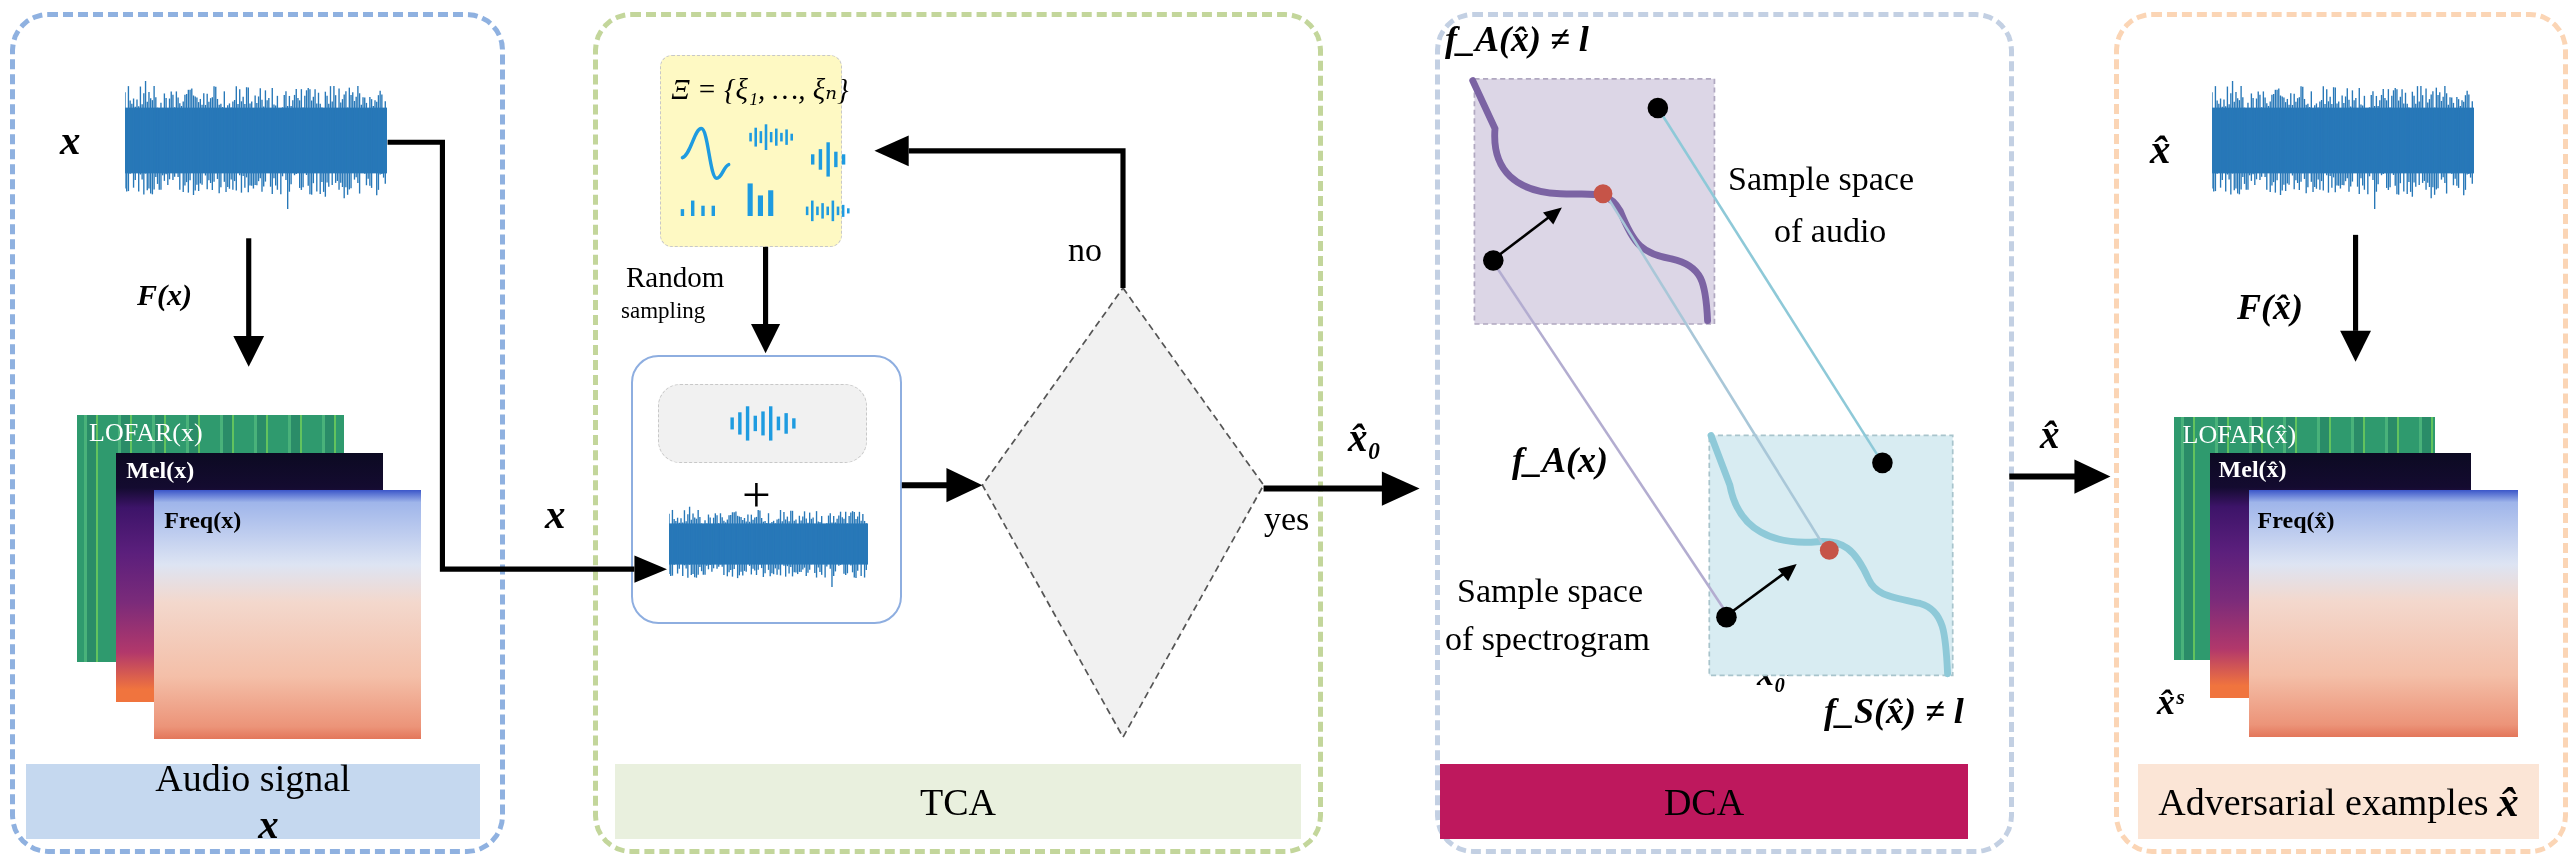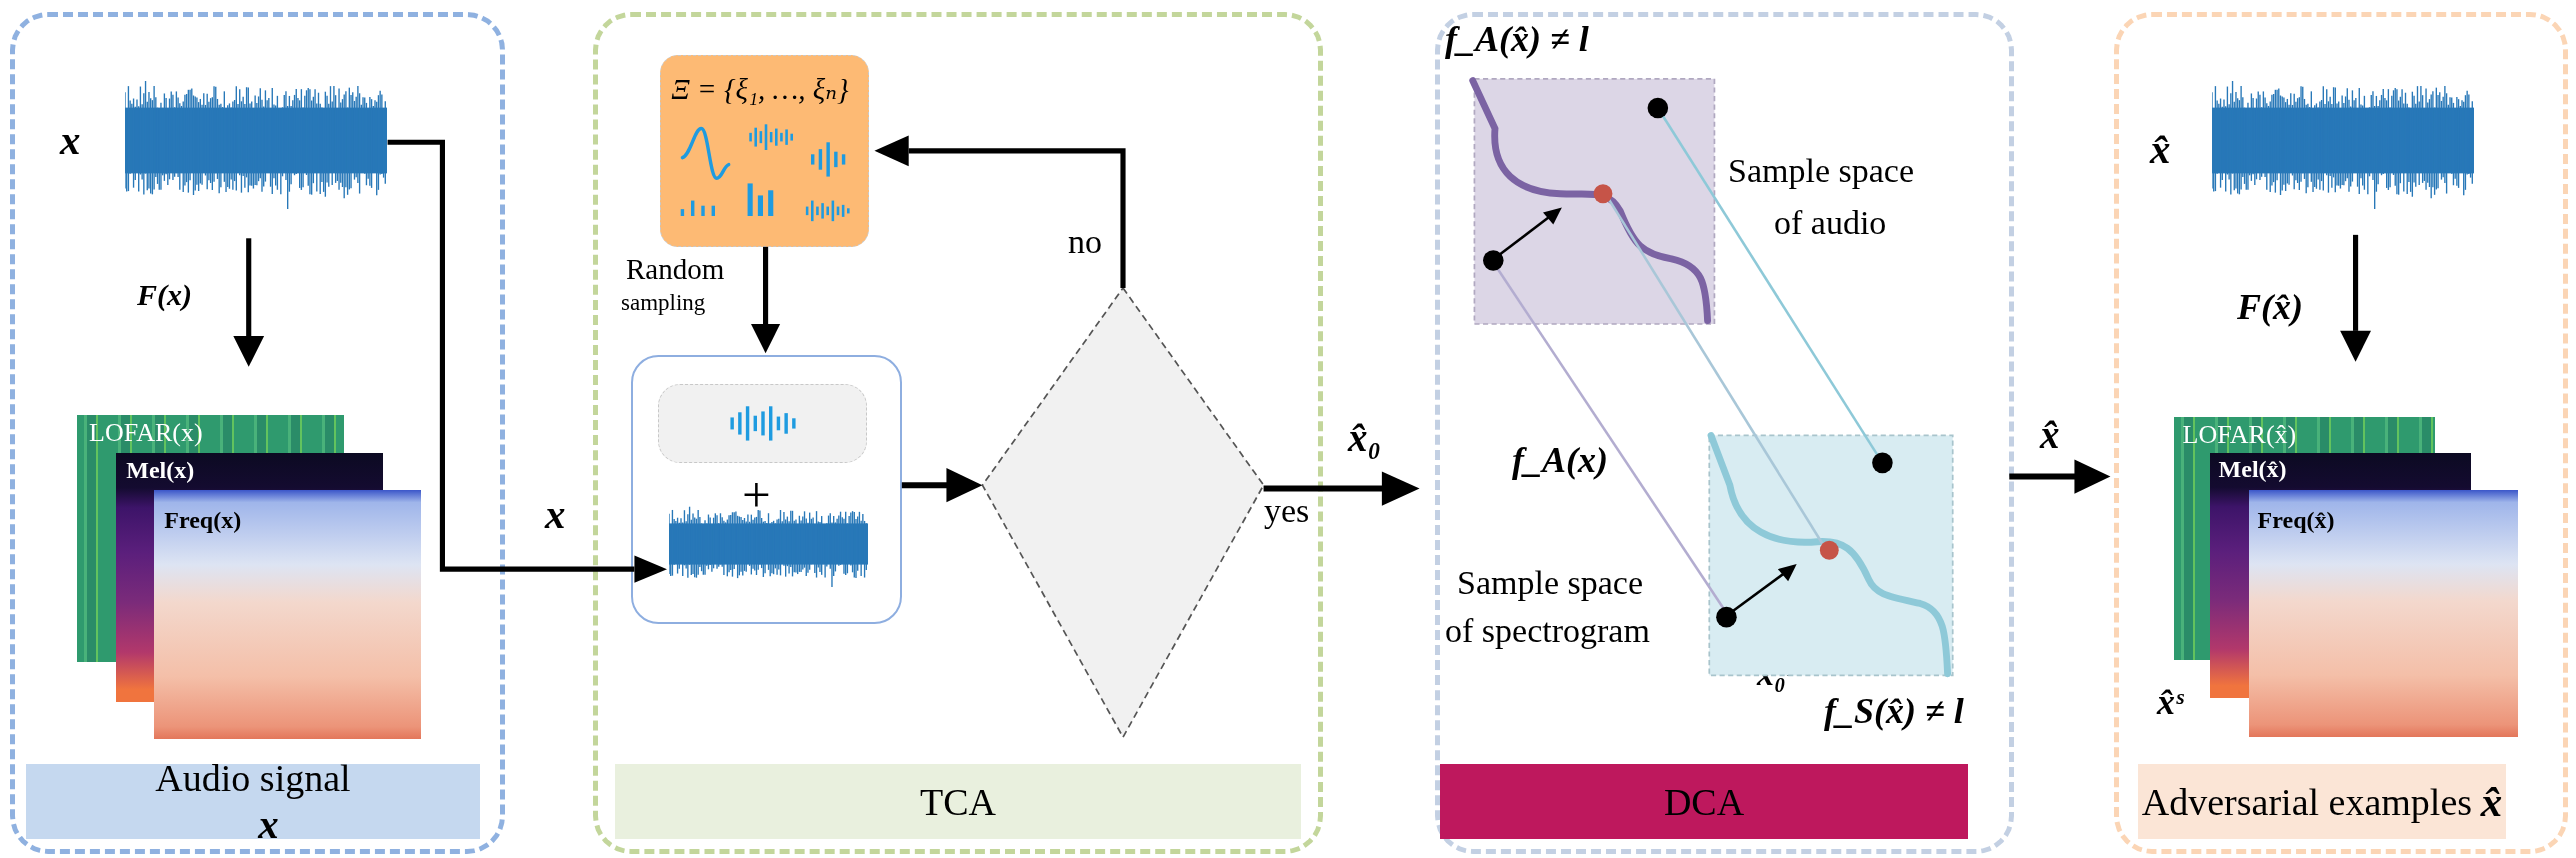--- a/index.html
+++ b/index.html
@@ -7,25 +7,25 @@
   .abs{position:absolute;}
   .panel{position:absolute;border-width:5.1px;border-style:dashed;border-radius:38px;box-sizing:border-box;}
   .p1{left:10.3px;top:12px;width:495px;height:842px;border-color:#8fb1e0;}
   .p2{left:593px;top:12px;width:730px;height:842px;border-color:#c3d69b;}
   .p3{left:1435px;top:12px;width:579px;height:842px;border-color:#c3d0e3;}
   .p4{left:2114px;top:12px;width:454px;height:842px;border-color:#fbd5b5;}
   .footer{position:absolute;top:764px;height:75px;display:flex;align-items:center;justify-content:center;font-size:38px;}
   .f1{left:26px;width:454px;background:#c5d8ef;flex-direction:column;}
   .f2{left:615px;width:686px;background:#e9f0de;}
   .f3{left:1440px;width:528px;background:#be185d;}
-  .f4{left:2138px;width:368px;background:#fbe5d6;}
+  .f4{left:2138px;width:401px;background:#fbe5d6;}
   .math{font-style:italic;}
   .bold{font-weight:bold;}
   .lbl{position:absolute;white-space:nowrap;line-height:1;}
-  .txt{font-size:34px;}
+  .txt{font-size:34px;margin-top:8px;}
   svg{position:absolute;left:0;top:0;}
   .spec{position:absolute;}
   .lofar{background:repeating-linear-gradient(90deg,#2f9a6e 0 6.9px,#49b27a 6.9px 10.3px,#2a8c68 10.3px 19px,#62c35e 19px 20.6px,#2f9a6e 20.6px 34px);}
   .mel{background:linear-gradient(180deg,#0c0a22 0%,#140b30 14%,#3d1469 22%,#5b1f7c 40%,#7b2b7a 60%,#b2386b 80%,#f0743e 95%);}
   .freq{background:linear-gradient(180deg,#3b56c9 0%,#9fb5ea 5%,#dde4f3 30%,#f3d8cd 45%,#f4bfa8 75%,#ec9479 95%,#e3765a 100%);}
   .spec-label{position:absolute;font-size:26px;white-space:nowrap;}
   .wave{position:absolute;}
 </style>
 </head>
 <body>
@@ -501,21 +501,21 @@
 <div class="spec mel" style="left:2210px;top:453px;width:261px;height:245px;">
   <span class="spec-label bold" style="left:8.6px;top:3.4px;color:#fff;font-size:24px;">Mel(x̂)</span>
 </div>
 <div class="spec freq" style="left:2249px;top:490px;width:262px;height:247px;padding-left:7px;">
   <span class="spec-label bold" style="left:8.6px;top:17px;font-size:24px;">Freq(x̂)</span>
 </div>
 <div class="lbl math bold" style="left:2157px;top:684px;font-size:36px;">x̂ˢ</div>
 <div class="lbl math bold" style="left:2150px;top:129px;font-size:41px;">x̂</div>
 <div class="lbl math bold" style="left:2237px;top:274px;font-size:36px;margin-top:15px;">F(x̂)</div>
 
-<div class="abs" style="left:660px;top:55px;width:209px;height:192px;background:#fdba74;border:1.7px dashed #c8c8c8;border-radius:18px;box-sizing:border-box;">
+<div class="abs" style="left:660px;top:55px;width:182px;height:192px;background:#fef9c3;border:1.7px dashed #c8c8c8;border-radius:12px;box-sizing:border-box;">
   <div class="lbl math" style="left:10.3px;top:19px;font-size:29px;">Ξ = {ξ₁, …, ξₙ}</div>
 </div>
 <div class="lbl txt" style="left:626px;top:255px;font-size:29px;">Random</div>
 <div class="lbl txt" style="left:621px;top:291px;font-size:23px;">sampling</div>
 
 <div class="abs" style="left:631px;top:355px;width:271px;height:269px;border:2.6px solid #8eaee0;border-radius:27.4px;box-sizing:border-box;"></div>
 <div class="abs" style="left:658px;top:384px;width:209px;height:79px;background:#f1f1f1;border:1.7px dashed #c8c8c8;border-radius:22px;box-sizing:border-box;"></div>
 <div class="lbl" style="left:742px;top:470px;font-size:51px;">+</div>
 <div class="lbl math bold" style="left:545px;top:494px;font-size:41px;">x</div>
 

